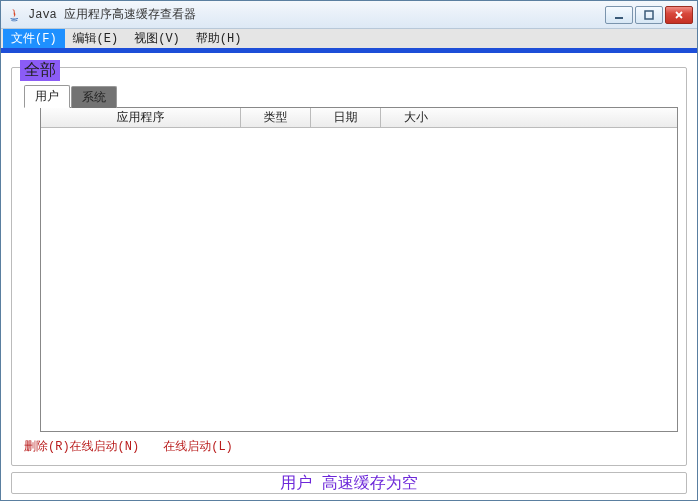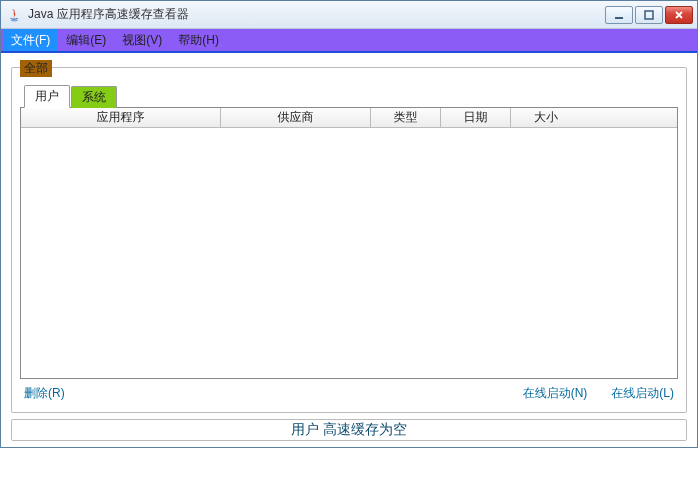--- a/index.html
+++ b/index.html
@@ -8,25 +8,26 @@
     padding: 0;
     width: 698px;
     height: 501px;
     font-family: "Microsoft YaHei", "SimSun", Tahoma, sans-serif;
     font-size: 12px;
     background: #fff;
     overflow: hidden;
   }
   .window {
     width: 698px;
-    height: 448px;
+    height: 501px;
     border: 1px solid #5a7fa0;
     background: #fff;
     display: flex;
     flex-direction: column;
+    font-family: Liberation Mono, monospace;
   }
   .titlebar {
     height: 28px;
     background: linear-gradient(#f4f8fc, #eaf1f9 40%, #dde9f5);
     border-bottom: 1px solid #b8c8d8;
     display: flex;
     align-items: center;
     padding: 0 4px 0 6px;
   }
   .title-icon {
@@ -57,22 +58,22 @@
     background: linear-gradient(#f5faff, #d7e7f5);
     cursor: default;
   }
   .win-btn.close {
     background: linear-gradient(#f08c84, #d8483c 40%, #c53024);
     border-color: #9c2c20;
   }
   .win-btn svg { display: block; }
   .menubar {
     height: 24px;
-    background: #8b5cf6;
-    border-bottom: 2px solid #1d4ed8;
+    background: #e5e5e5;
+    border-bottom: 5px solid #1d4ed8;
     display: flex;
     align-items: stretch;
     padding: 0 2px;
   }
   .menu-item {
     display: flex;
     align-items: center;
     padding: 0 8px;
     color: #222;
     font-size: 12px;
@@ -97,36 +98,36 @@
     margin-top: 6px;
     padding: 16px 8px 8px 8px;
     display: flex;
     flex-direction: column;
     min-height: 0;
   }
   .group-label {
     position: absolute;
     top: -8px;
     left: 8px;
-    background: #a16207;
+    background: #8b5cf6;
     padding: 0 4px;
     color: #222;
-    font-size: 12px;
+    font-size: 16px;
   }
   .tabs {
     display: flex;
     align-items: center;
     padding-left: 4px;
     position: relative;
     z-index: 2;
   }
   .tab {
     border: 1px solid #999;
     border-bottom: none;
-    background: #84cc16;
+    background: #737373;
     padding: 2px 10px;
     font-size: 12px;
     color: #222;
     margin-right: 1px;
     border-radius: 2px 2px 0 0;
     cursor: default;
     position: relative;
     top: 1px;
   }
   .tab.active {
@@ -134,20 +135,21 @@
     border-bottom: 1px solid #fff;
     z-index: 3;
   }
   .tableframe {
     border: 1px solid #888;
     flex: 1;
     display: flex;
     flex-direction: column;
     background: #fff;
     min-height: 0;
+    margin-left: 20px;
   }
   .thead {
     display: flex;
     background: linear-gradient(#fdfdfd, #ececec);
     border-bottom: 1px solid #bbb;
     height: 20px;
   }
   .th {
     border-right: 1px solid #bbb;
     display: flex;
@@ -157,40 +159,40 @@
     color: #222;
     overflow: hidden;
   }
   .th:last-child { border-right: none; }
   .tbody {
     flex: 1;
     background: #fff;
   }
   .grid-footer {
     display: flex;
-    justify-content: space-between;
+    justify-content: flex-start;
     align-items: center;
     padding: 6px 4px 2px 4px;
-    color: #0369a1;
+    color: #b91c1c;
     font-size: 12px;
   }
   .grid-footer .right {
     display: flex;
     gap: 24px;
   }
   .statusbar {
     height: 22px;
     border: 1px solid #bbb;
     border-radius: 2px;
     margin-top: 6px;
     display: flex;
     align-items: center;
     justify-content: center;
-    font-size: 14px;
-    color: #0c4a6e;
+    font-size: 16px;
+    color: #6d28d9;
   }
   .col-app { width: 200px; }
   .col-vendor { width: 150px; }
   .col-type { width: 70px; }
   .col-date { width: 70px; }
   .col-size { width: 70px; }
   .col-state { flex: 1; }
 </style>
 </head>
 <body>
@@ -237,21 +239,20 @@
       <span class="group-label">全部</span>
 
       <div class="tabs">
         <div class="tab active">用户</div>
         <div class="tab">系统</div>
       </div>
 
       <div class="tableframe">
         <div class="thead">
           <div class="th col-app">应用程序</div>
-          <div class="th col-vendor">供应商</div>
           <div class="th col-type">类型</div>
           <div class="th col-date">日期</div>
           <div class="th col-size">大小</div>
         </div>
         <div class="tbody"></div>
       </div>
 
       <div class="grid-footer">
         <span>删除(R)</span>
         <span class="right">

